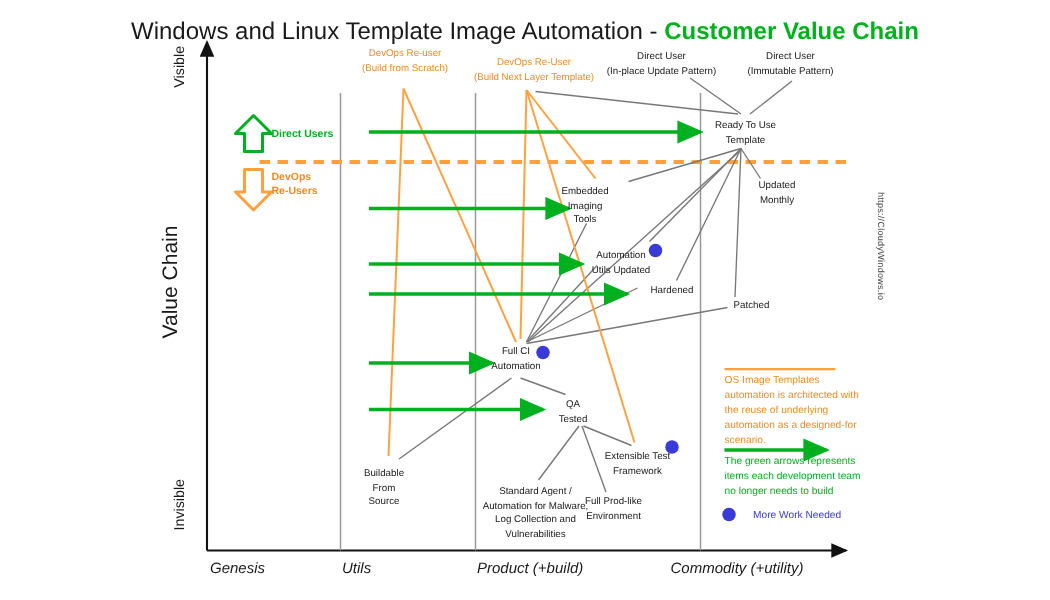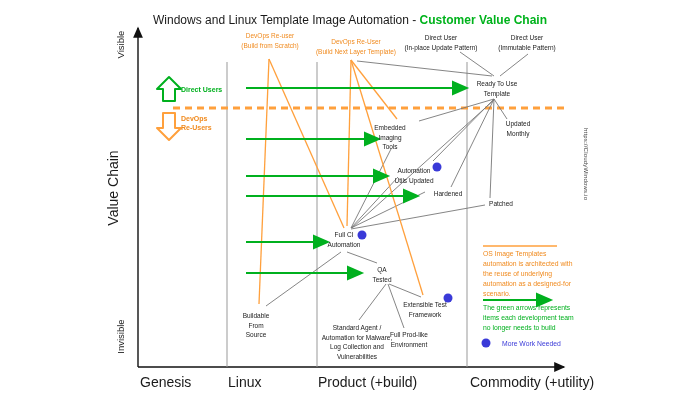--- a/index.html
+++ b/index.html
@@ -1,27 +1,27 @@
 <!DOCTYPE html>
 <html><head>
 <meta charset="utf-8">
 <style>
   html,body{margin:0;padding:0;background:#fff;}
   .stage{position:relative;width:700px;height:400px;background:#fff;overflow:hidden;
          font-family:"Liberation Sans",sans-serif;}
   svg.overlay{position:absolute;left:0;top:0;pointer-events:none;}
   .title{position:absolute;left:350px;top:13px;transform:translateX(-50%);
-         font-size:12px;color:#1a1a1a;white-space:nowrap;}
+         font-size:16px;color:#1a1a1a;white-space:nowrap;}
   .title .hl{font-weight:bold;color:#00b31c;}
   .n{position:absolute;transform:translateX(-50%);text-align:center;
      font-size:6.5px;line-height:9.5px;white-space:nowrap;color:#1a1a1a;}
   .orange{color:#f08a1e;}
   .green{color:#00b01e;}
   .blue{color:#3a3ad8;}
-  .axislbl{position:absolute;font-size:14px;color:#1a1a1a;white-space:nowrap;}
+  .axislbl{position:absolute;font-size:10px;color:#1a1a1a;white-space:nowrap;font-style:italic;}
   .vtext{position:absolute;transform:rotate(-90deg);transform-origin:center;
          text-align:center;color:#1a1a1a;white-space:nowrap;}
   .leftlegend{position:absolute;font-weight:bold;font-size:7px;line-height:9px;white-space:nowrap;}
   .rlegend{position:absolute;font-size:6.8px;line-height:10px;white-space:nowrap;text-align:left;}
   .watermark{position:absolute;left:583px;top:128px;height:95px;
              writing-mode:vertical-rl;font-size:6px;color:#444;letter-spacing:0.2px;}
 </style>
 </head>
 <body>
 
@@ -104,23 +104,23 @@
 
   <div class="title">
     <span>Windows and Linux Template Image Automation - </span><span class="hl">Customer Value Chain</span>
   </div>
 
   <div class="vtext" style="left:90px;top:39px;width:60px;font-size:9.5px;">Visible</div>
   <div class="vtext" style="left:58px;top:180px;width:110px;font-size:14px;">Value Chain</div>
   <div class="vtext" style="left:90px;top:331px;width:60px;font-size:9.5px;">Invisible</div>
 
   <div class="axislbl" style="left:140px;top:374px;">Genesis</div>
-  <div class="axislbl" style="left:228px;top:374px;">Linux</div>
+  <div class="axislbl" style="left:228px;top:374px;">Utils</div>
   <div class="axislbl" style="left:318px;top:374px;">Product (+build)</div>
-  <div class="axislbl" style="left:470px;top:374px;">Commodity (+utility)</div>
+  <div class="axislbl" style="left:447px;top:374px;">Commodity (+utility)</div>
 
   <div class="n orange" style="left:270px;top:31px;">
     <div>DevOps Re-user</div>
     <div>(Build from Scratch)</div>
   </div>
   <div class="n orange" style="left:356px;top:37px;">
     <div>DevOps Re-User</div>
     <div>(Build Next Layer Template)</div>
   </div>
   <div class="n" style="left:441px;top:33px;">

